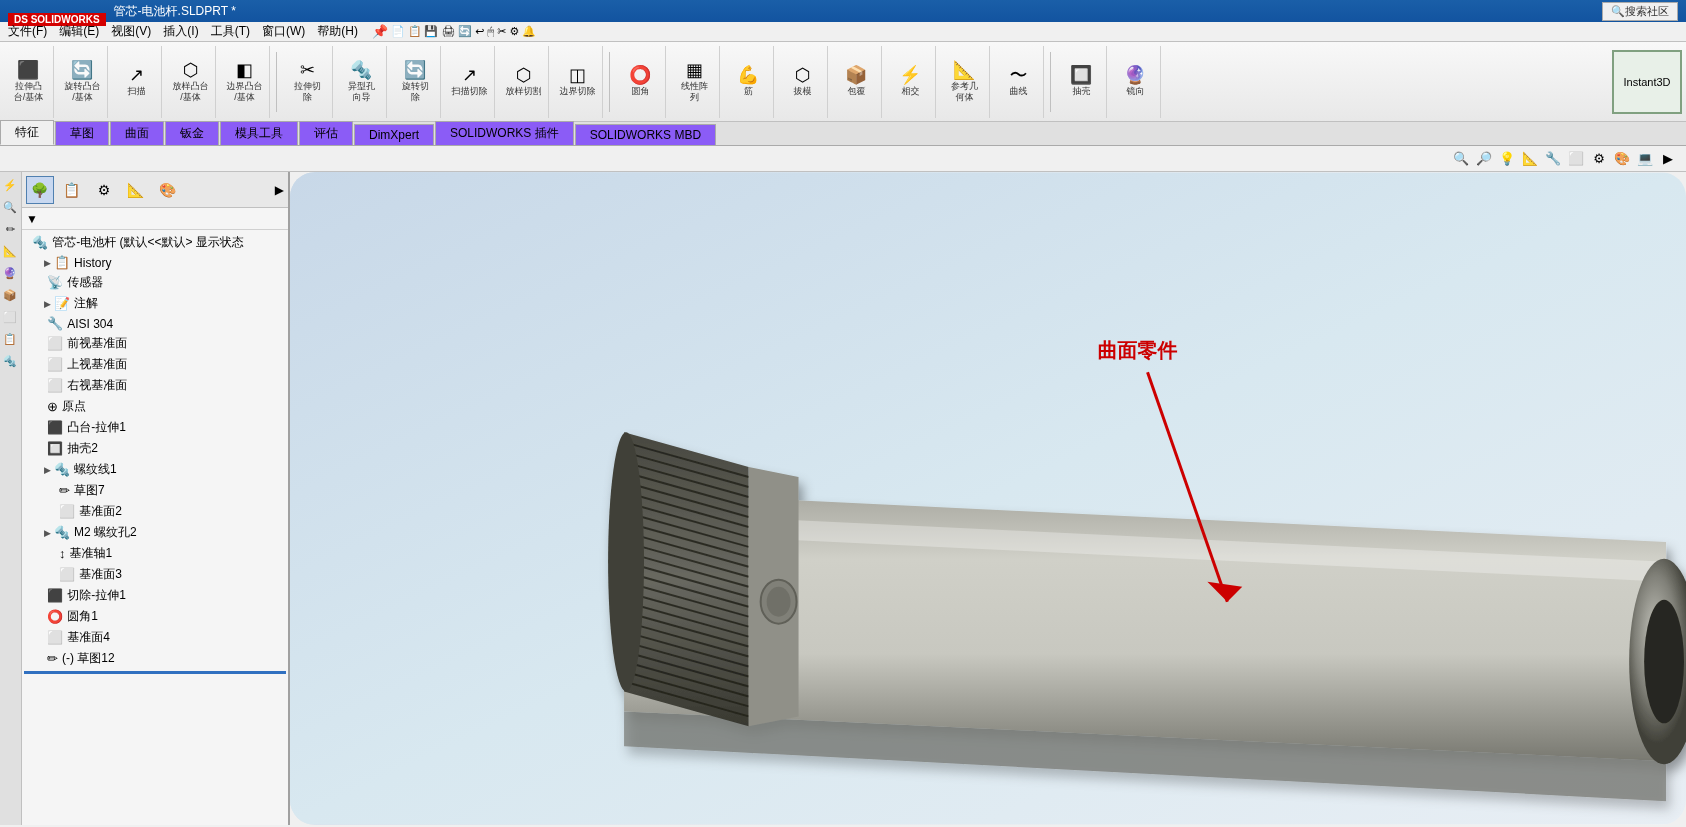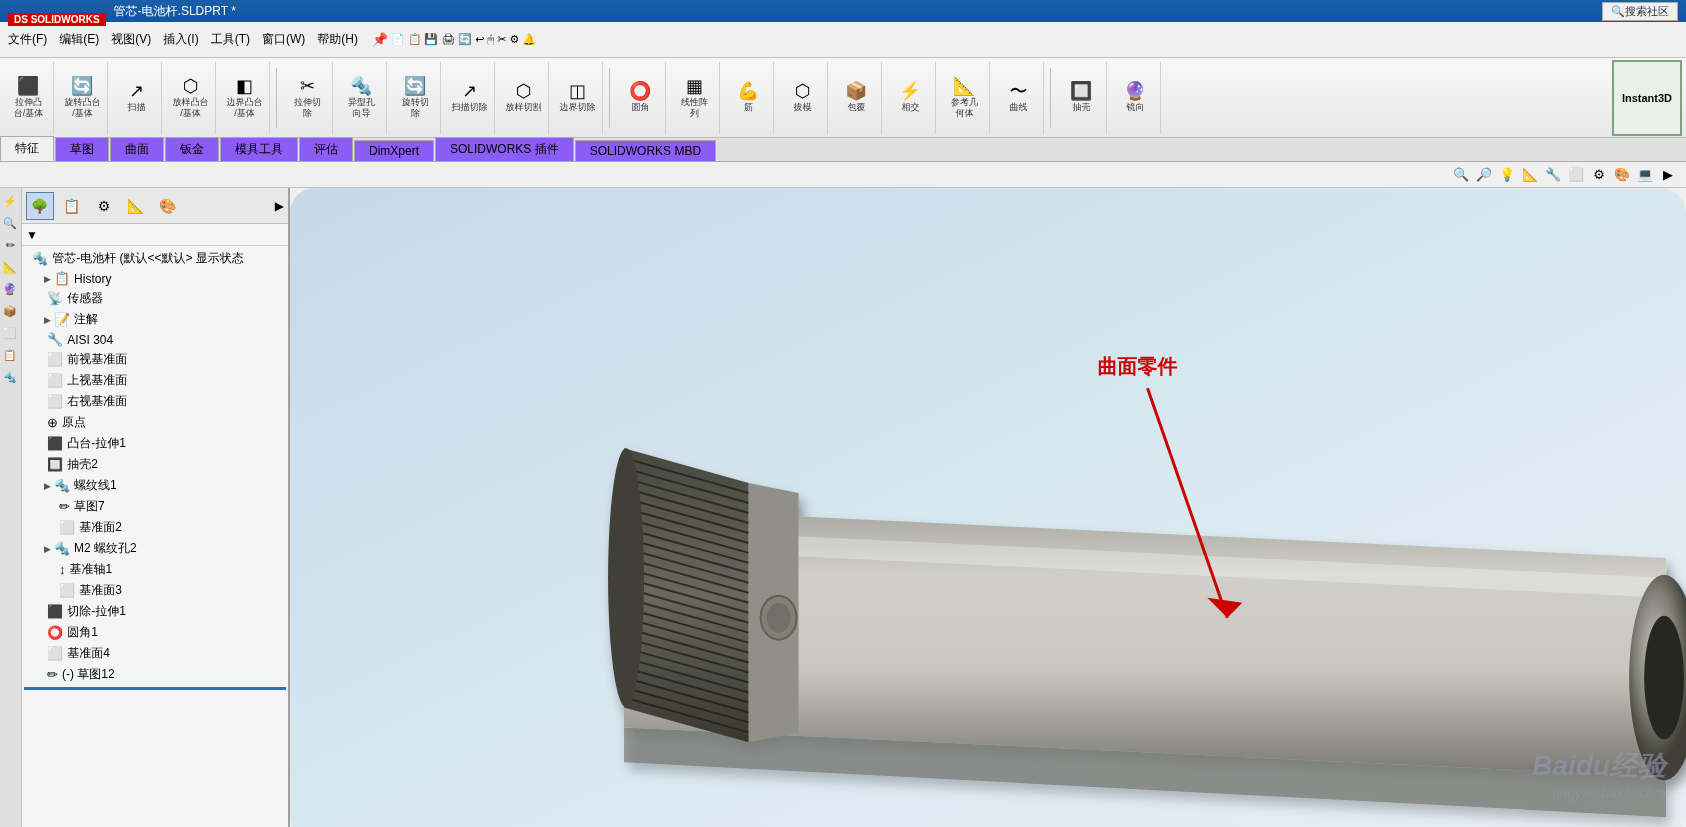--- a/index.html
+++ b/index.html
@@ -11,21 +11,21 @@
       background: linear-gradient(to bottom, #1a5fa8, #1254a0);
       display: flex;
       align-items: center;
       justify-content: space-between;
       padding: 0 8px;
       color: white;
     }
 
     
     #menu-bar {
-      height: 36px;
+      height: 20px;
       background: #f0f0f0;
       display: flex;
       align-items: center;
       border-bottom: 1px solid #c0c0c0;
       padding: 0 2px;
     }
     .menu-item { padding: 2px 6px; cursor: pointer; font-size: 12px; }
 
     
     #toolbar {
@@ -46,25 +46,25 @@
       min-width: 50px;
       height: 72px;
       padding: 2px 4px;
       cursor: pointer;
       border-right: 1px solid #d0d0d0;
     }
     .toolbar-group .tb-icon { font-size: 18px; line-height: 1; }
     .toolbar-group .tb-label { font-size: 9px; text-align: center; margin-top: 2px; color: #333; line-height: 1.2; }
     .toolbar-separator { width: 1px; height: 60px; background: #c0c0c0; margin: 0 2px; }
     .instant3d-btn {
-      width: 70px; height: 76px;
+      width: 70px; height: 64px;
       background: #e8f0e8;
       border: 2px solid #80a080;
       display: flex; flex-direction: column; align-items: center; justify-content: center;
-      font-size: 11px; font-weight: bold; cursor: pointer; text-align: center;
+      font-size: 11px; font-weight: normal; cursor: pointer; text-align: center;
     }
 
     
     #tab-bar {
       height: 24px;
       background: #e0e0e0;
       display: flex;
       align-items: flex-end;
       border-bottom: 1px solid #aaa;
       padding-left: 0;
@@ -603,18 +603,14 @@
 
         <line x1="860" y1="200" x2="940" y2="430" stroke="#cc0000" stroke-width="3"></line>
 
         <polygon points="940,430 920,410 955,415" fill="#cc0000"></polygon>
 
         <text x="810" y="185" font-size="20" font-weight="bold" fill="#cc0000" font-family="Microsoft YaHei, SimSun, Arial">曲面零件</text>
       </g>
     </svg>
 
     
-    <div class="watermark">
-      <div>Baidu经验</div>
-      <div class="watermark-sub">jingyan.baidu.com</div>
-    </div>
   </div>
 </div>
 
 </body></html>

